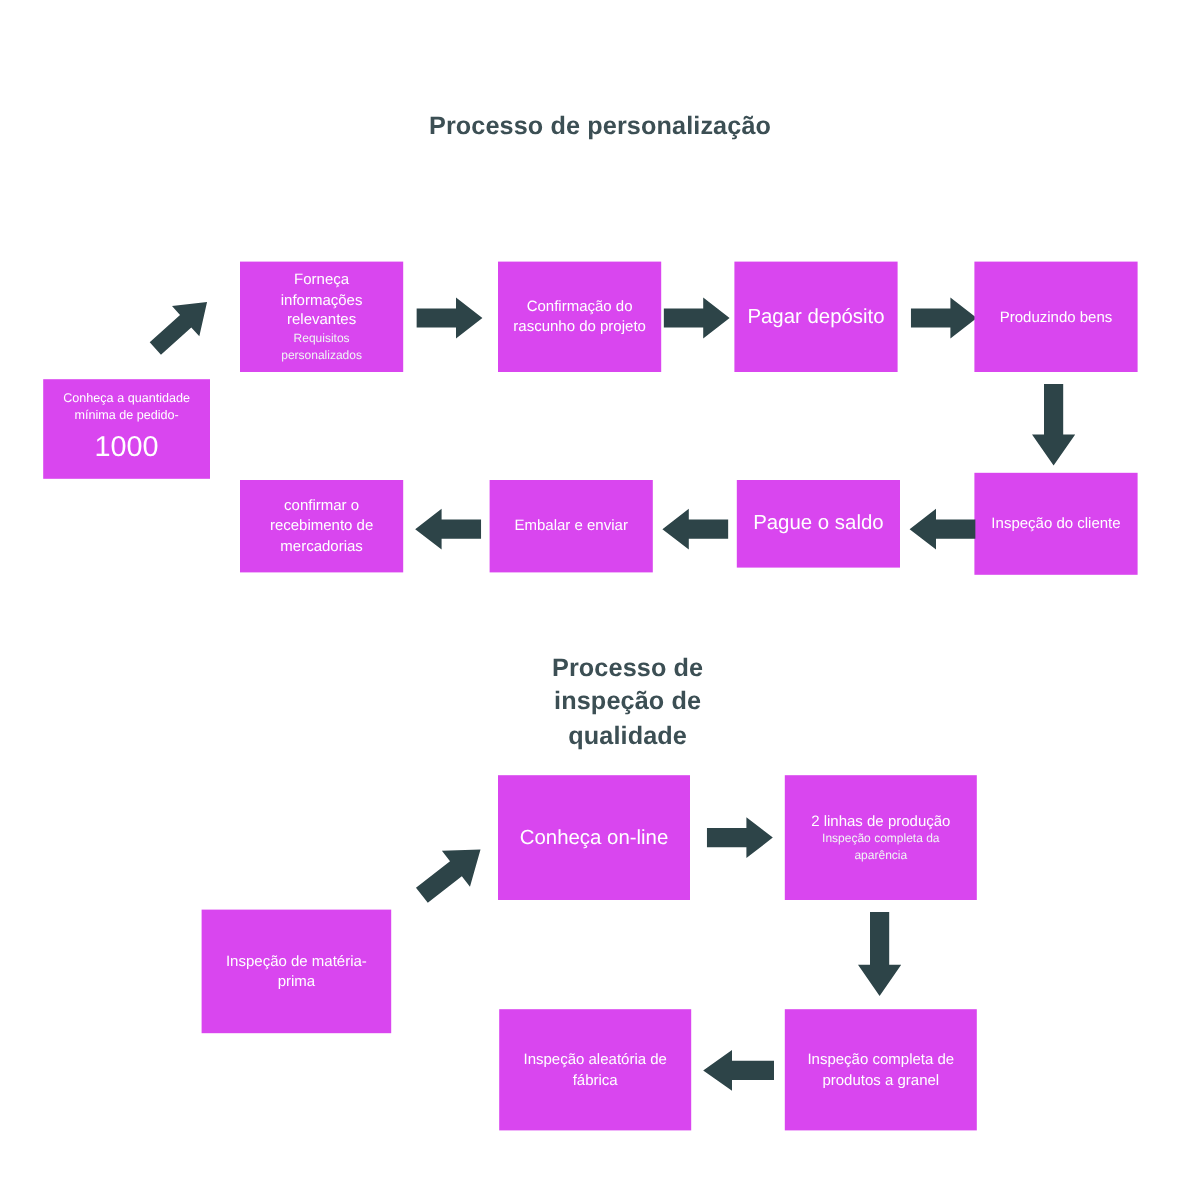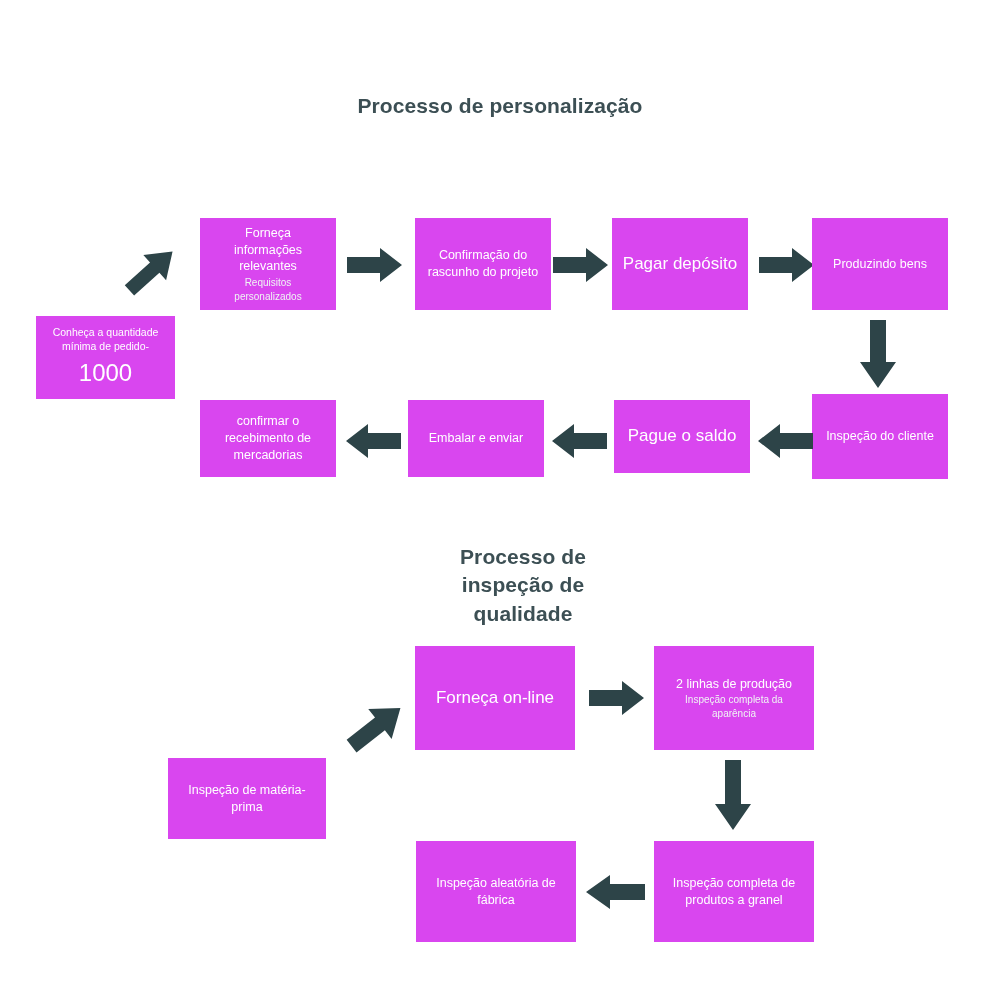--- a/index.html
+++ b/index.html
@@ -167,34 +167,34 @@
       <path d="M56 11 H23 V2 L1 19 L23 36 V27 H56 Z" fill="#2d4448"></path>
     </svg>
   </div>
 
   <div class="box" style="left:200px; top:400px; width:136px; height:77px;">
     <span class="line-main">confirmar o recebimento de mercadorias</span>
   </div>
 
   <div class="section-title" style="left:400px; top:543px; width:220px;margin-left:13px;">Processo de inspeção de qualidade</div>
 
-  <div class="box" style="left:168px; top:758px; width:158px; height:81px;">
+  <div class="box" style="left:168px; top:758px; width:158px; height:103px;">
     <span class="line-main">Inspeção de matéria-prima</span>
   </div>
 
   <div class="arrow" style="left:343px; top:700px;">
     <svg width="66" height="54" viewBox="0 0 66 54">
       <g transform="rotate(-38 33 27)">
         <path d="M2 19 H38 V8 L64 27 L38 46 V35 H2 Z" fill="#2d4448"></path>
       </g>
     </svg>
   </div>
 
   <div class="box big" style="left:415px; top:646px; width:160px; height:104px;">
-    <span class="line-main">Forneça on-line</span>
+    <span class="line-main">Conheça on-line</span>
   </div>
 
   <div class="arrow" style="left:589px; top:679px;">
     <svg width="56" height="38" viewBox="0 0 56 38">
       <path d="M0 11 H33 V2 L55 19 L33 36 V27 H0 Z" fill="#2d4448"></path>
     </svg>
   </div>
 
   <div class="box" style="left:654px; top:646px; width:160px; height:104px;">
     <span class="line-main">2 linhas de produção</span>

